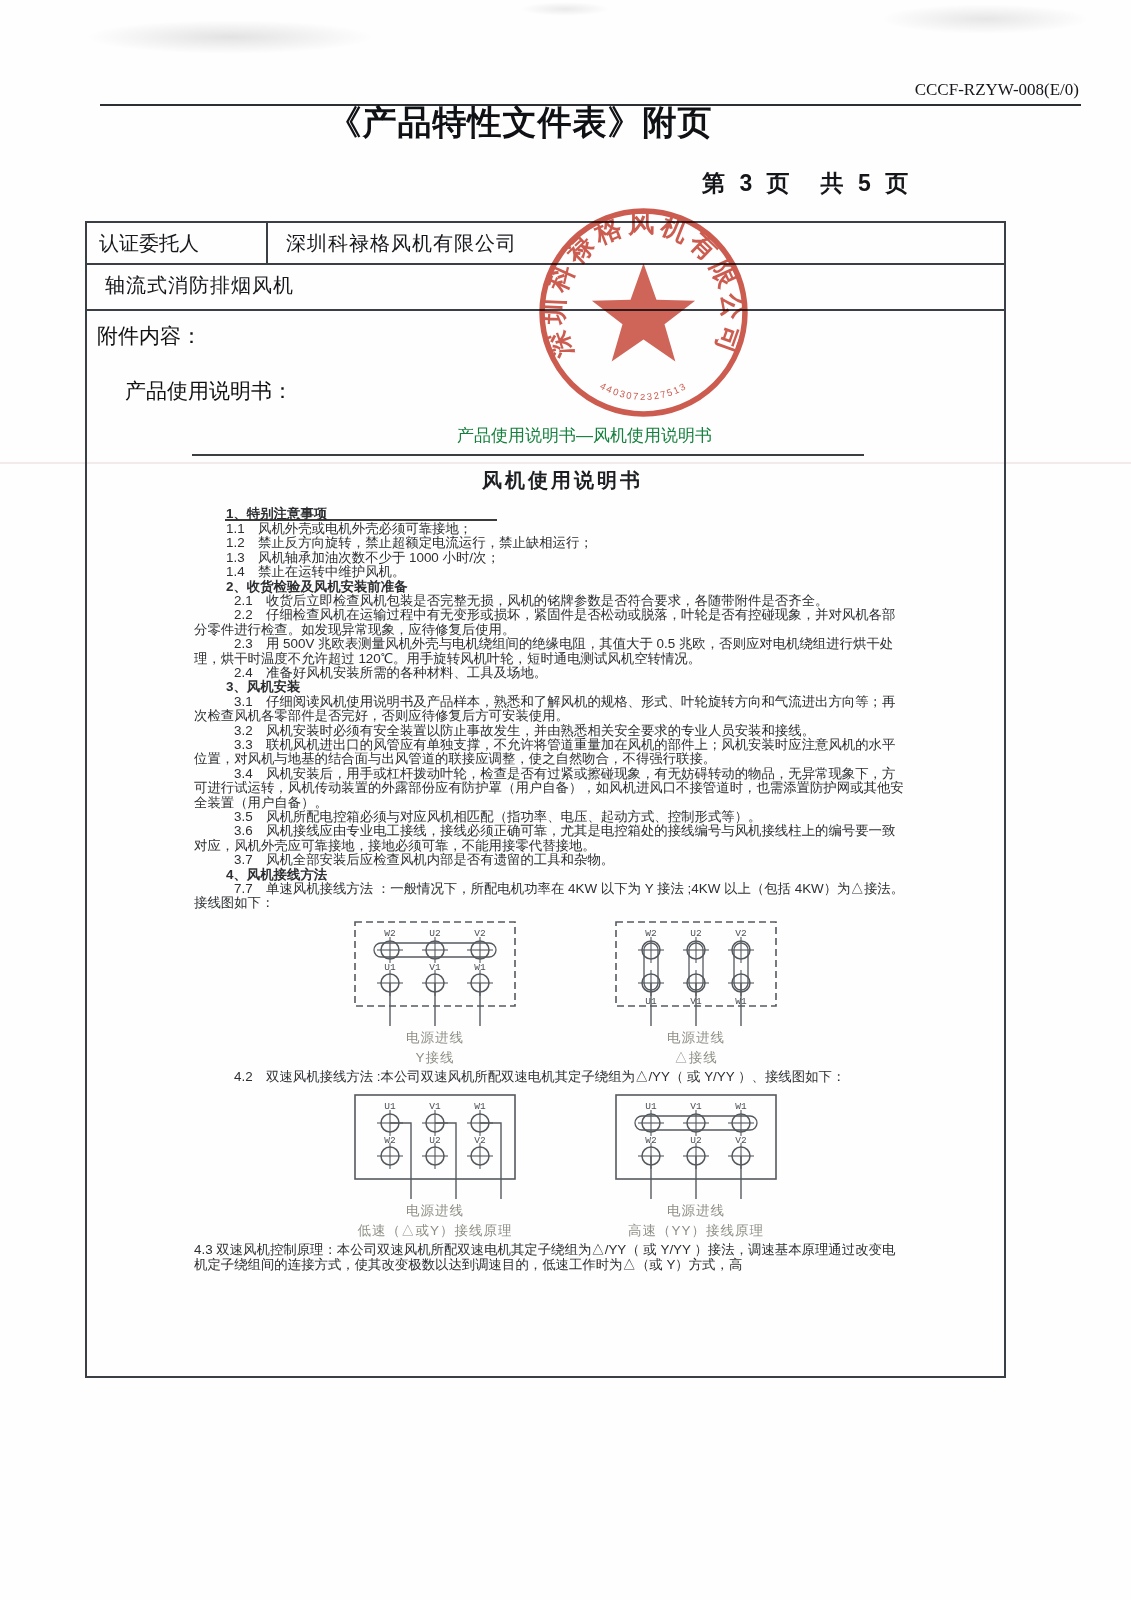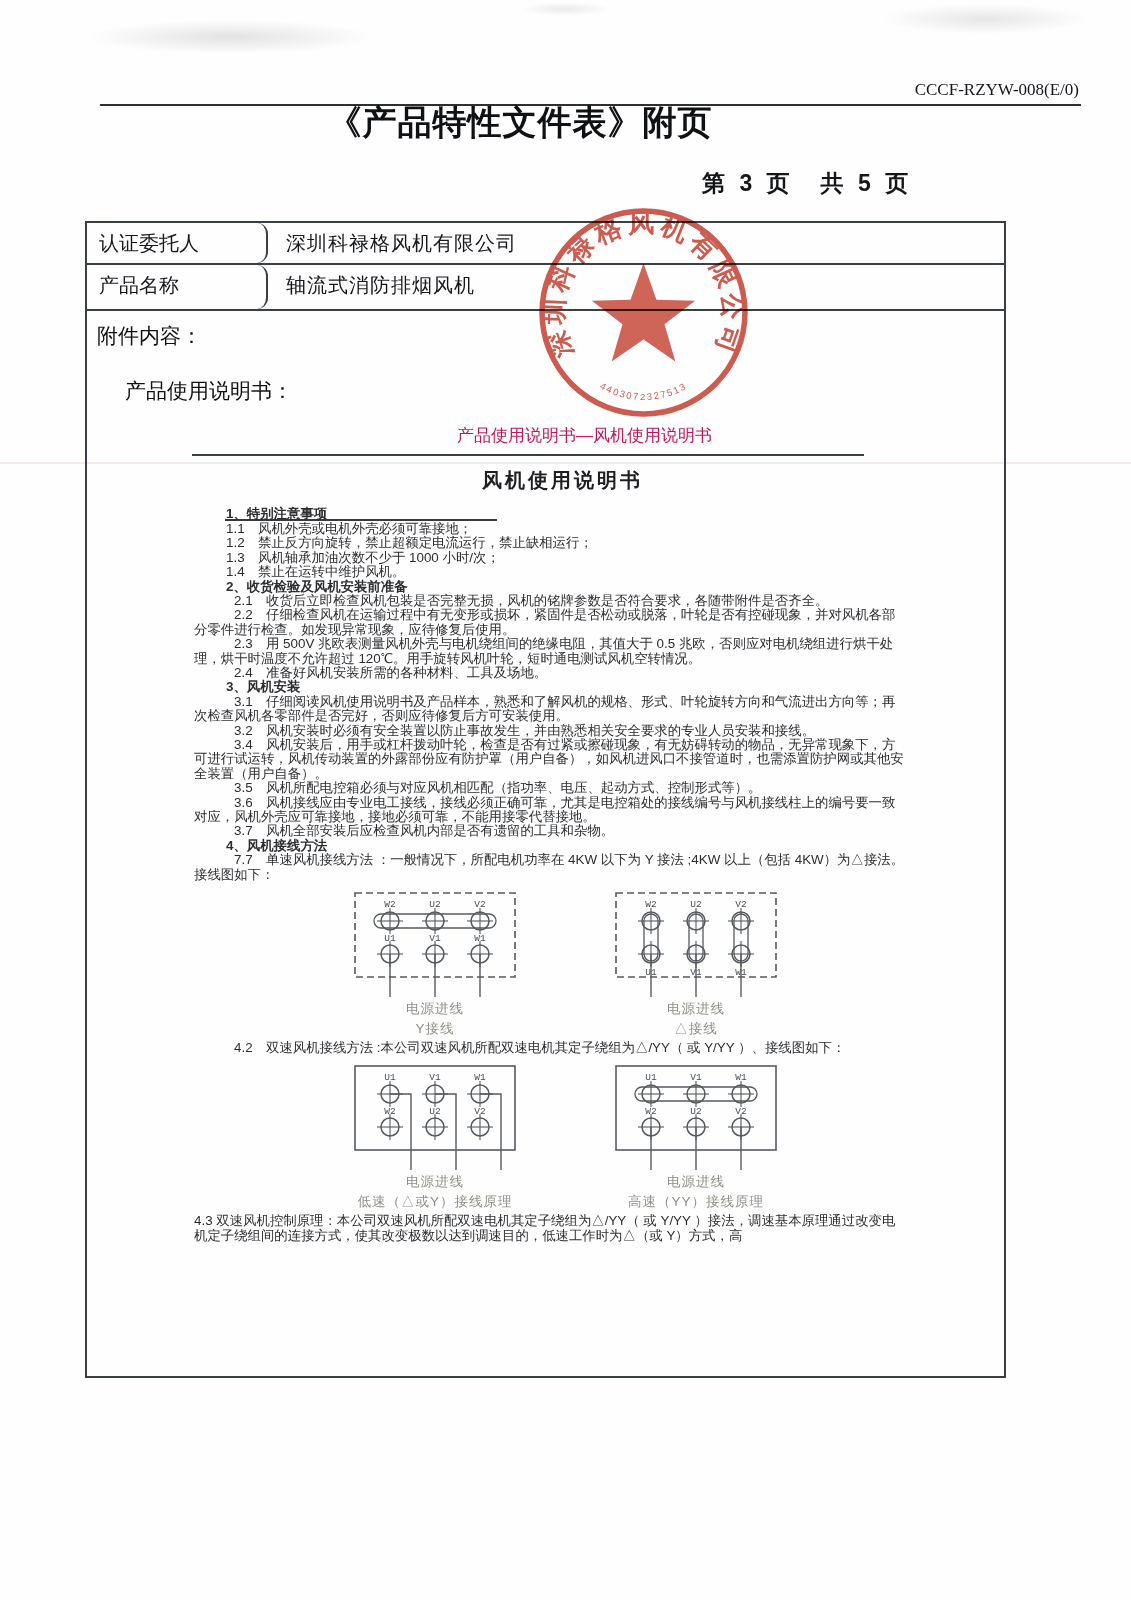--- a/index.html
+++ b/index.html
@@ -27,30 +27,30 @@
     font-size:23px;font-weight:bold;color:#15161a;letter-spacing:4px;}
 
   .info-table{position:absolute;left:85px;top:221px;width:921px;height:1157px;
     border:2.5px solid #3a3f45;box-sizing:border-box;}
   .info-row{display:flex;border-bottom:2px solid #3a3f45;}
   .info-row:nth-child(1){height:40px;}
   .info-row:nth-child(2){height:44px;}
   .info-row:nth-child(3){height:44px;}
   .info-row .cell-label{width:181px;border-right:2px solid #3a3f45;
     padding:7px 0 0 12px;box-sizing:border-box;
-    font-family:"Liberation Serif", serif;font-size:20px;color:#16181c;border-radius:11px;}
+    font-family:"Liberation Serif", serif;font-size:20px;color:#16181c;}
   .info-row .cell-value{padding:7px 0 0 18px;
     font-family:"Liberation Serif", serif;font-size:20px;color:#16181c;letter-spacing:1px;}
 
   .attachment{padding:11px 12px 0 10px;font-family:"Liberation Serif", serif;}
   .attach-label{font-size:21px;color:#111;}
   .manual-intro-label{font-size:21px;color:#111;margin:27px 0 0 28px;}
 
   .manual{margin-top:19px;font-family:"Liberation Sans", sans-serif;}
-  .manual-subtitle{text-align:center;font-size:17px;color:#be185d;transform:translateX(40px);}
+  .manual-subtitle{text-align:center;font-size:17px;color:#15803d;transform:translateX(40px);}
   .manual-underline{height:2px;background:#3c3e41;width:672px;margin:7px 0 0 95px;}
   .manual-title{text-align:center;font-size:20px;font-weight:bold;color:#1d1f22;
     letter-spacing:3px;margin-top:11px;transform:translateX(18px);}
 
   .manual-body{margin:13px 0 0 97px;width:714px;
     font-size:13.4px;line-height:14.4px;color:#2c2e31;}
   .blk{margin:0;}
   .blk-h{font-weight:bold;text-indent:32px;}
   .blk-i{text-indent:32px;}
   .blk-p{text-indent:40px;}
@@ -77,21 +77,20 @@
 <div class="page-title">《产品特性文件表》附页</div>
 <div class="page-indicator">第 3 页　共 5 页</div>
 
 <div class="info-table">
   <div id="info-rows">
       <div class="info-row">
         <div class="cell-label">认证委托人</div>
         <div class="cell-value">深圳科禄格风机有限公司</div>
       </div>
       <div class="info-row">
-        <div class="cell-label">产品名称</div>
         <div class="cell-value">轴流式消防排烟风机</div>
       </div>
     </div>
   <div class="attachment">
     <div class="attach-label">附件内容：</div>
     <div class="manual-intro-label">产品使用说明书：</div>
     <div class="manual">
       <div class="manual-subtitle">产品使用说明书—风机使用说明书</div>
       <div class="manual-underline"></div>
       <div class="manual-title">风机使用说明书</div>
@@ -103,20 +102,21 @@
           <div class="blk blk-i">1.3　风机轴承加油次数不少于 1000 小时/次；</div>
           <div class="blk blk-i">1.4　禁止在运转中维护风机。</div>
           <div class="blk blk-h">2、收货检验及风机安装前准备</div>
           <div class="blk blk-p">2.1　收货后立即检查风机包装是否完整无损，风机的铭牌参数是否符合要求，各随带附件是否齐全。</div>
           <div class="blk blk-p">2.2　仔细检查风机在运输过程中有无变形或损坏，紧固件是否松动或脱落，叶轮是否有控碰现象，并对风机各部分零件进行检查。如发现异常现象，应待修复后使用。</div>
           <div class="blk blk-p">2.3　用 500V 兆欧表测量风机外壳与电机绕组间的绝缘电阻，其值大于 0.5 兆欧，否则应对电机绕组进行烘干处理，烘干时温度不允许超过 120℃。用手旋转风机叶轮，短时通电测试风机空转情况。</div>
           <div class="blk blk-p">2.4　准备好风机安装所需的各种材料、工具及场地。</div>
           <div class="blk blk-h">3、风机安装</div>
           <div class="blk blk-p">3.1　仔细阅读风机使用说明书及产品样本，熟悉和了解风机的规格、形式、叶轮旋转方向和气流进出方向等；再次检查风机各零部件是否完好，否则应待修复后方可安装使用。</div>
           <div class="blk blk-p">3.2　风机安装时必须有安全装置以防止事故发生，并由熟悉相关安全要求的专业人员安装和接线。</div>
+          <div class="blk blk-p">3.3　联机风机进出口的风管应有单独支撑，不允许将管道重量加在风机的部件上；风机安装时应注意风机的水平位置，对风机与地基的结合面与出风管道的联接应调整，使之自然吻合，不得强行联接。</div>
           <div class="blk blk-p">3.4　风机安装后，用手或杠杆拨动叶轮，检查是否有过紧或擦碰现象，有无妨碍转动的物品，无异常现象下，方可进行试运转，风机传动装置的外露部份应有防护罩（用户自备），如风机进风口不接管道时，也需添置防护网或其他安全装置（用户自备）。</div>
           <div class="blk blk-p">3.5　风机所配电控箱必须与对应风机相匹配（指功率、电压、起动方式、控制形式等）。</div>
           <div class="blk blk-p">3.6　风机接线应由专业电工接线，接线必须正确可靠，尤其是电控箱处的接线编号与风机接线柱上的编号要一致对应，风机外壳应可靠接地，接地必须可靠，不能用接零代替接地。</div>
           <div class="blk blk-p">3.7　风机全部安装后应检查风机内部是否有遗留的工具和杂物。</div>
           <div class="blk blk-h">4、风机接线方法</div>
           <div class="blk blk-p">7.7　单速风机接线方法 ：一般情况下，所配电机功率在 4KW 以下为 Y 接法 ;4KW 以上（包括 4KW）为△接法。接线图如下：</div>
           <div class="diagram-row">
             <div class="figure">
               <svg width="166" height="112" viewBox="0 0 166 112" class="diagram">
                 <rect x="3" y="6" width="160" height="84" fill="none" stroke="#555a5f" stroke-width="1.6" stroke-dasharray="7 4"></rect>

